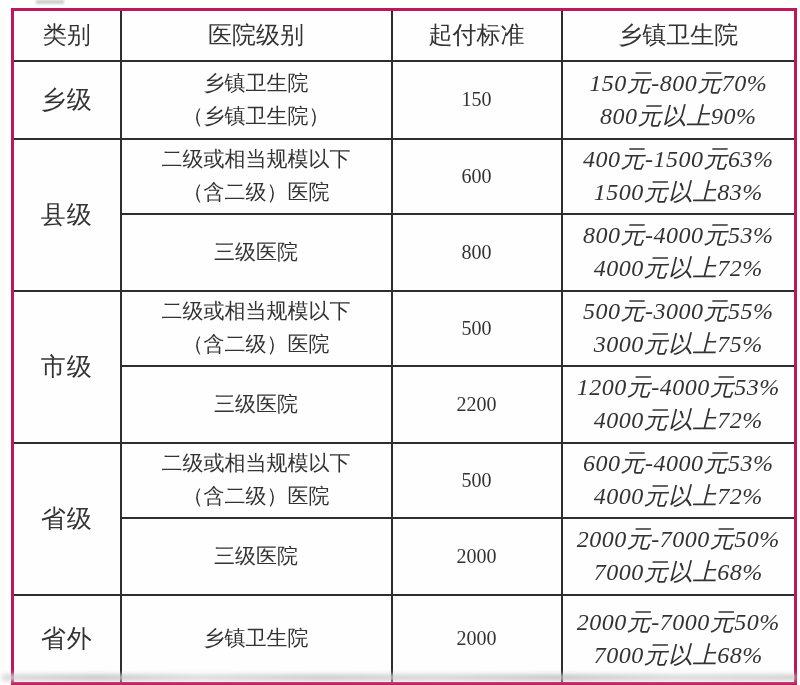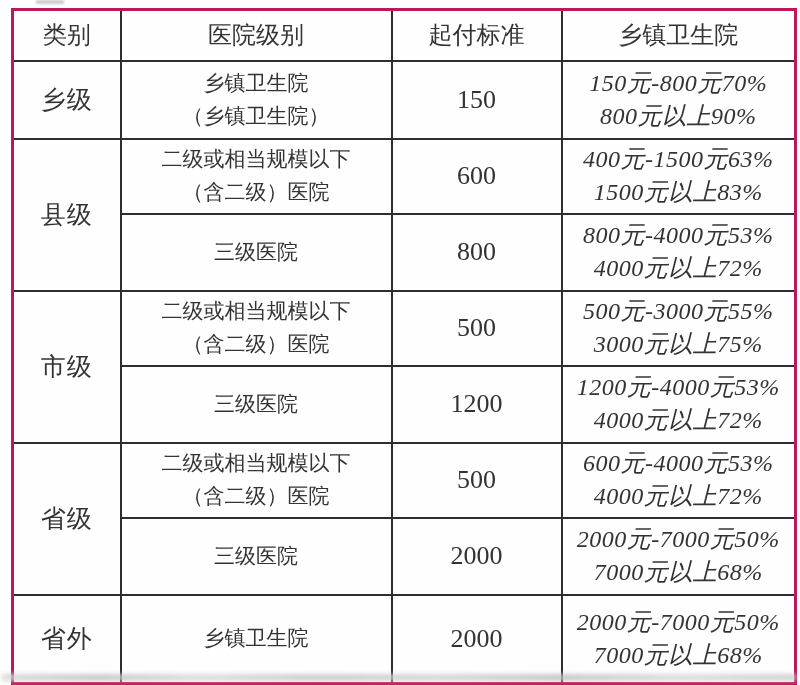--- a/index.html
+++ b/index.html
@@ -46,21 +46,21 @@
   tr.h77 { height: 77px; }
   tr.h69 { height: 89px; }
   th { font-size: 24px; }
   td .ln {
     display: block;
     line-height: 33px;
     font-size: 21px;
     white-space: nowrap;
   }
   td.ratio .ln { font-size: 24px; letter-spacing: 0.5px; font-style: italic; }
-  td.ded { font-size: 26px; }
+  td.ded { font-size: 20px; }
   td.cat { font-size: 25px; letter-spacing: 1px; }
   
   .smudge-top {
     position: absolute;
     left: 36px;
     top: 0;
     width: 28px;
     height: 4px;
     background: #cdcdcd;
     filter: blur(1px);
@@ -148,21 +148,21 @@
       <td class="ratio">
         <span class="ln">500元-3000元55%</span>
         <span class="ln">3000元以上75%</span>
       </td>
     </tr>
 
     <tr class="h77">
       <td>
         <span class="ln">三级医院</span>
       </td>
-      <td class="ded">1200</td>
+      <td class="ded">2200</td>
       <td class="ratio">
         <span class="ln">1200元-4000元53%</span>
         <span class="ln">4000元以上72%</span>
       </td>
     </tr>
 
     <tr class="h75">
       <td class="cat" rowspan="2">省级</td>
       <td>
         <span class="ln">二级或相当规模以下</span>

